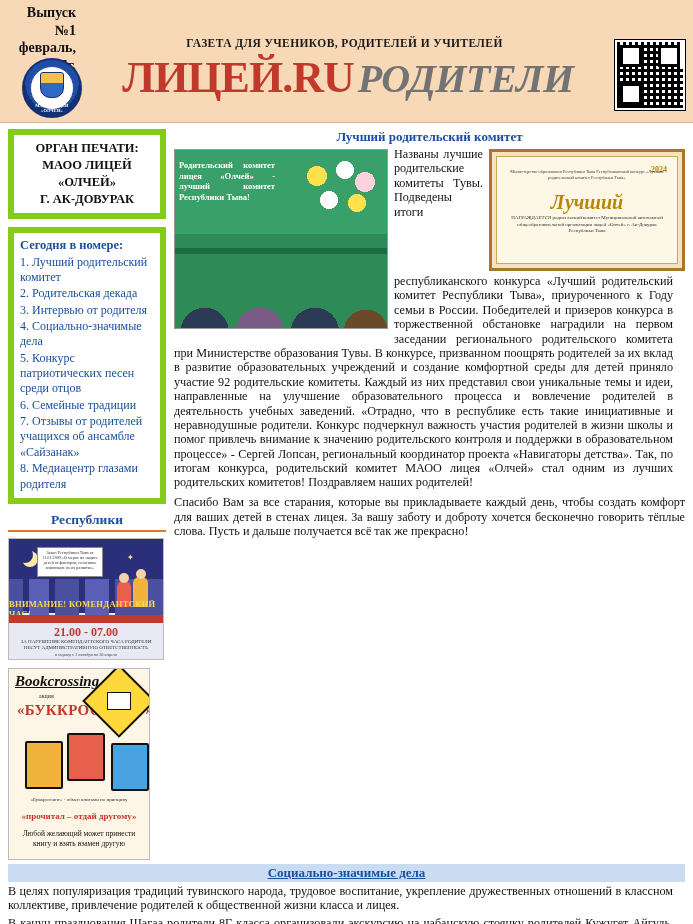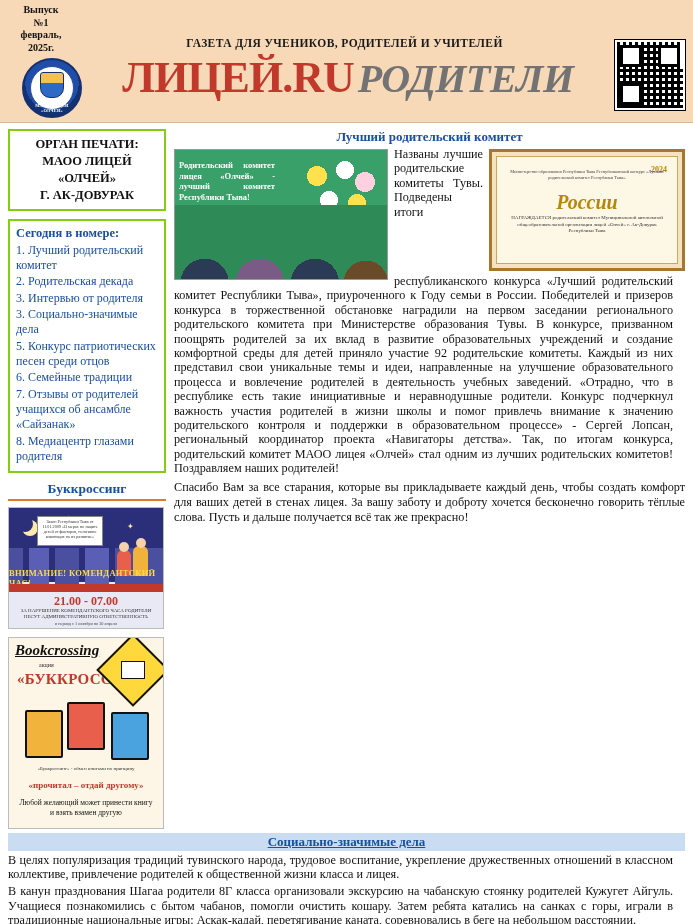--- a/index.html
+++ b/index.html
@@ -22,23 +22,23 @@
     height: 122px;
     background: #f7d9b8;
     border-bottom: 1px solid #d8b894;
   }
   .issue-box {
     position: absolute;
     left: 6px;
     top: 4px;
     width: 70px;
     font-family: "Liberation Serif", serif;
-    font-size: 10px;
-    font-weight: bold;
-    text-align: center;
+    font-size: 14px;
+    font-weight: bold;
+    text-align: right;
     line-height: 1.25;
     color: #111;
   }
   .logo-circle {
     position: absolute;
     left: 22px;
     top: 58px;
     width: 60px;
     height: 60px;
     border-radius: 50%;
@@ -157,21 +157,21 @@
     flex: 0 0 158px;
     margin-right: 8px;
   }
   .main {
     flex: 1 1 auto;
     min-width: 0;
   }
 
   
   .box {
-    border: 2px solid #84cc16;
+    border: 6px solid #84cc16;
     background: #fff;
     padding: 5px 6px;
     margin-bottom: 8px;
     box-sizing: border-box;
   }
   .box-organ {
     text-align: center;
     font-weight: bold;
     font-size: 12.5px;
     line-height: 1.35;
@@ -275,21 +275,21 @@
   }
   .poster .foot {
     position: absolute; left: 4px; right: 4px; bottom: 2px;
     text-align: center;
     font-size: 4.3px; color: #444;
   }
 
   
   .bookposter {
     position: relative;
-    width: 156px;
+    width: 142px;
     height: 192px;
     background: #fdf6e6;
     border: 1px solid #bbb;
     box-sizing: border-box;
     overflow: hidden;
     font-family: "Liberation Serif", serif;
   }
   .bookposter .bc-en {
     position: absolute; left: 6px; top: 4px;
     font-size: 15px; font-weight: bold; font-style: italic; color: #111;
@@ -426,21 +426,21 @@
   }
   .photo-diploma .dipl-year {
     position: absolute; right: 10px; top: 8px;
     font-size: 8px; font-weight: bold; color: #b8860b;
   }
 
   
   .photo-group {
     float: left;
     width: 214px;
-    height: 131px;
+    height: 180px;
     margin: 2px 6px 3px 0;
     background: linear-gradient(180deg,#2e8b57 0 55%, #1e6b42 55% 100%);
     padding-left: 12px;
   }
   .photo-group .banner {
     position: absolute; left: 0; right: 0; top: 0; height: 84px;
     background: linear-gradient(180deg,#39a06a 0 100%);
   }
   .photo-group .banner-text {
     position: absolute; left: 4px; top: 10px; width: 96px;
@@ -519,29 +519,29 @@
         <div>«ОЛЧЕЙ»</div>
         <div>Г. АК-ДОВУРАК</div>
       </div>
 
       <div class="box">
         <div class="box-title">Сегодня в номере:</div>
         <div class="toc-list">
           <div>1. Лучший родительский комитет</div>
           <div>2. Родительская декада</div>
           <div>3. Интервью от родителя</div>
-          <div>3. Социально-значимые дела</div>
+          <div>4. Социально-значимые дела</div>
           <div>5. Конкурс патриотических песен среди отцов</div>
           <div>6. Семейные традиции</div>
           <div>7. Отзывы от родителей учащихся об ансамбле «Сайзанак»</div>
           <div>8. Медиацентр глазами родителя</div>
         </div>
       </div>
 
-      <div class="announce-title">Буккроссинг</div>
+      <div class="announce-title">Республики</div>
 
       <div class="poster">
         <div class="moon"></div>
         <div class="star" style="left:56px; top:6px;">✦</div>
         <div class="star" style="left:118px; top:14px;">✦</div>
         <div class="sign">Закон Республики Тыва от 11.01.2009 «О мерах по защите детей от факторов, негативно влияющих на их развитие»</div>
         <div class="buildings"></div>
         <div class="kids">
           <div class="kid1"></div>
           <div class="kid2"></div>
@@ -576,21 +576,21 @@
     <div class="main">
 
       <div class="art-title">Лучший родительский комитет</div>
 
 
       <div class="photo photo-diploma">
         <div class="dipl-inner">
           <div class="dipl-year">2024</div>
           <div class="dipl-top">Министерство образования Республики Тыва
 Республиканский конкурс «Лучший родительский комитет Республики Тыва»</div>
-          <div class="dipl-word">России</div>
+          <div class="dipl-word">Лучший</div>
           <div class="dipl-sub">НАГРАЖДАЕТСЯ
 родительский комитет Муниципальной автономной общеобразовательной организации лицей «Олчей» г. Ак-Довурак Республики Тыва</div>
         </div>
       </div>
 
       <div class="body-text">
         <div class="photo photo-group">
           <div class="banner">
             <div class="banner-text">Родительский комитет лицея «Олчей» - лучший комитет Республики Тыва!</div>
             <div class="flowers"></div>

